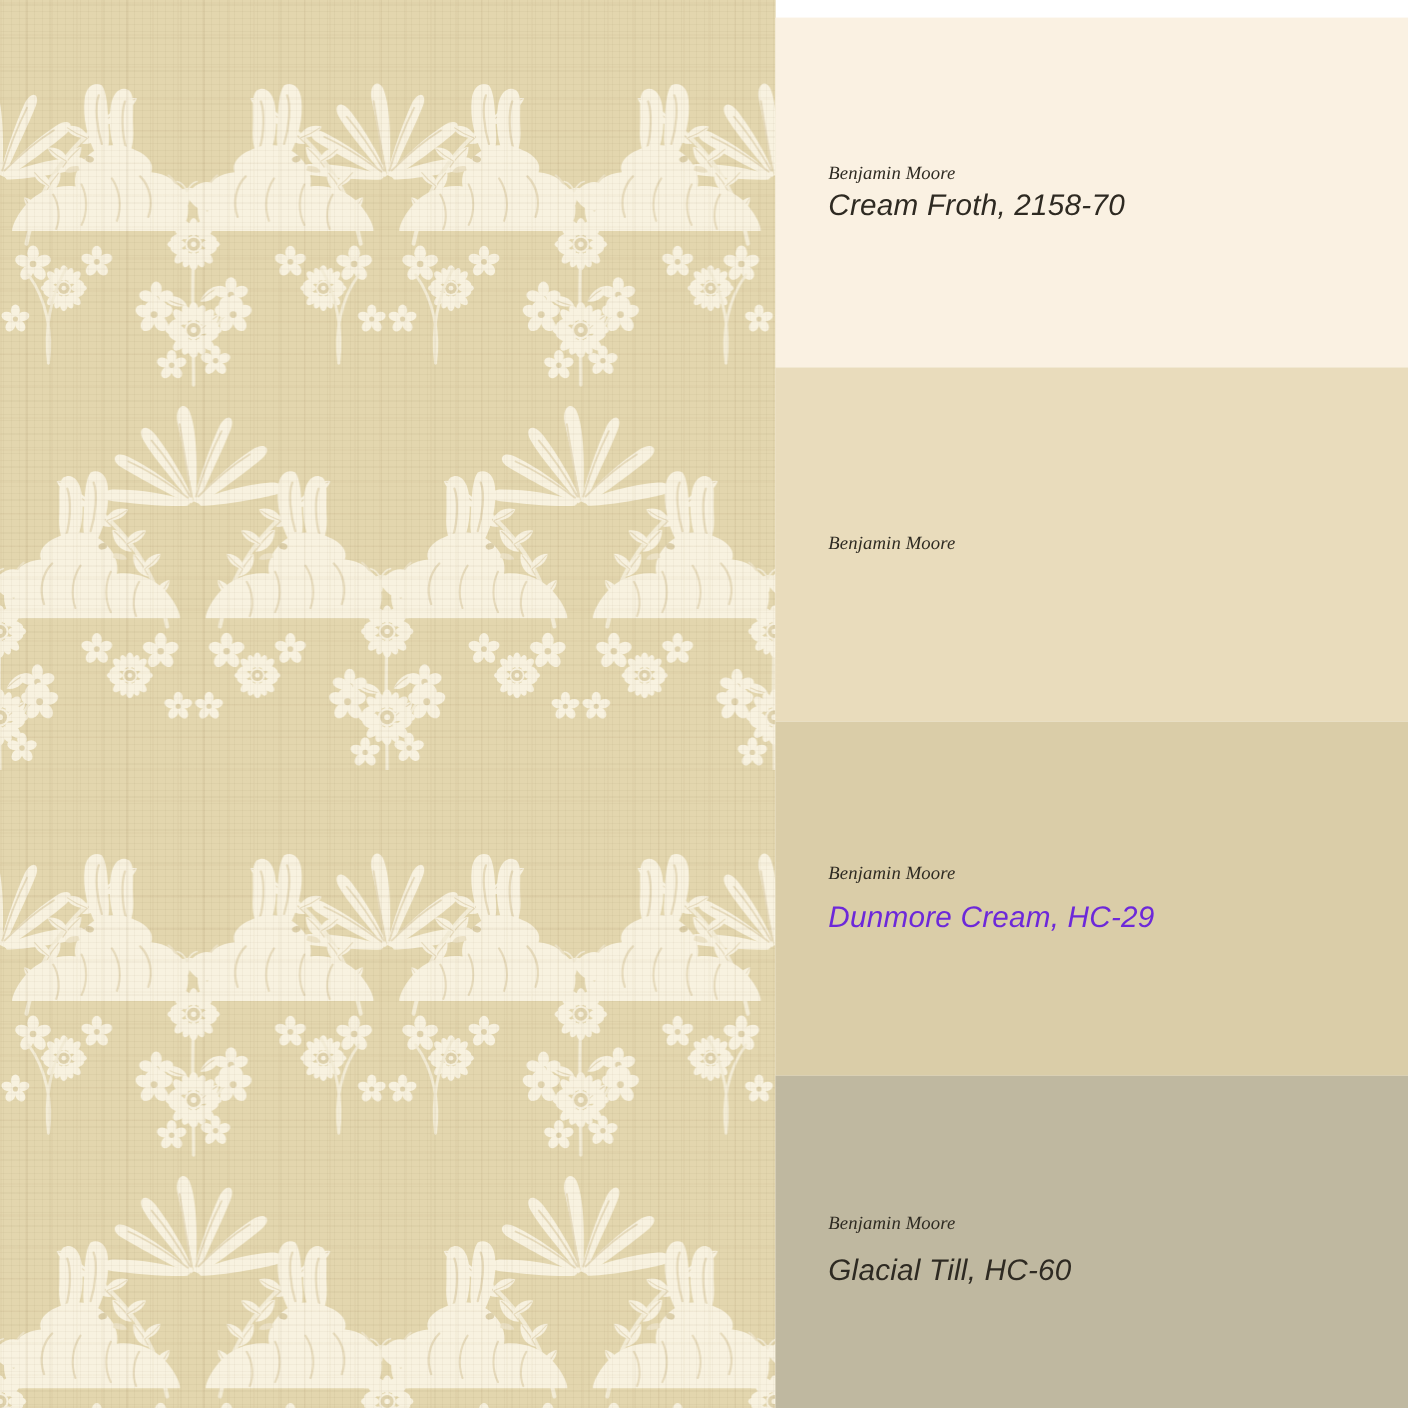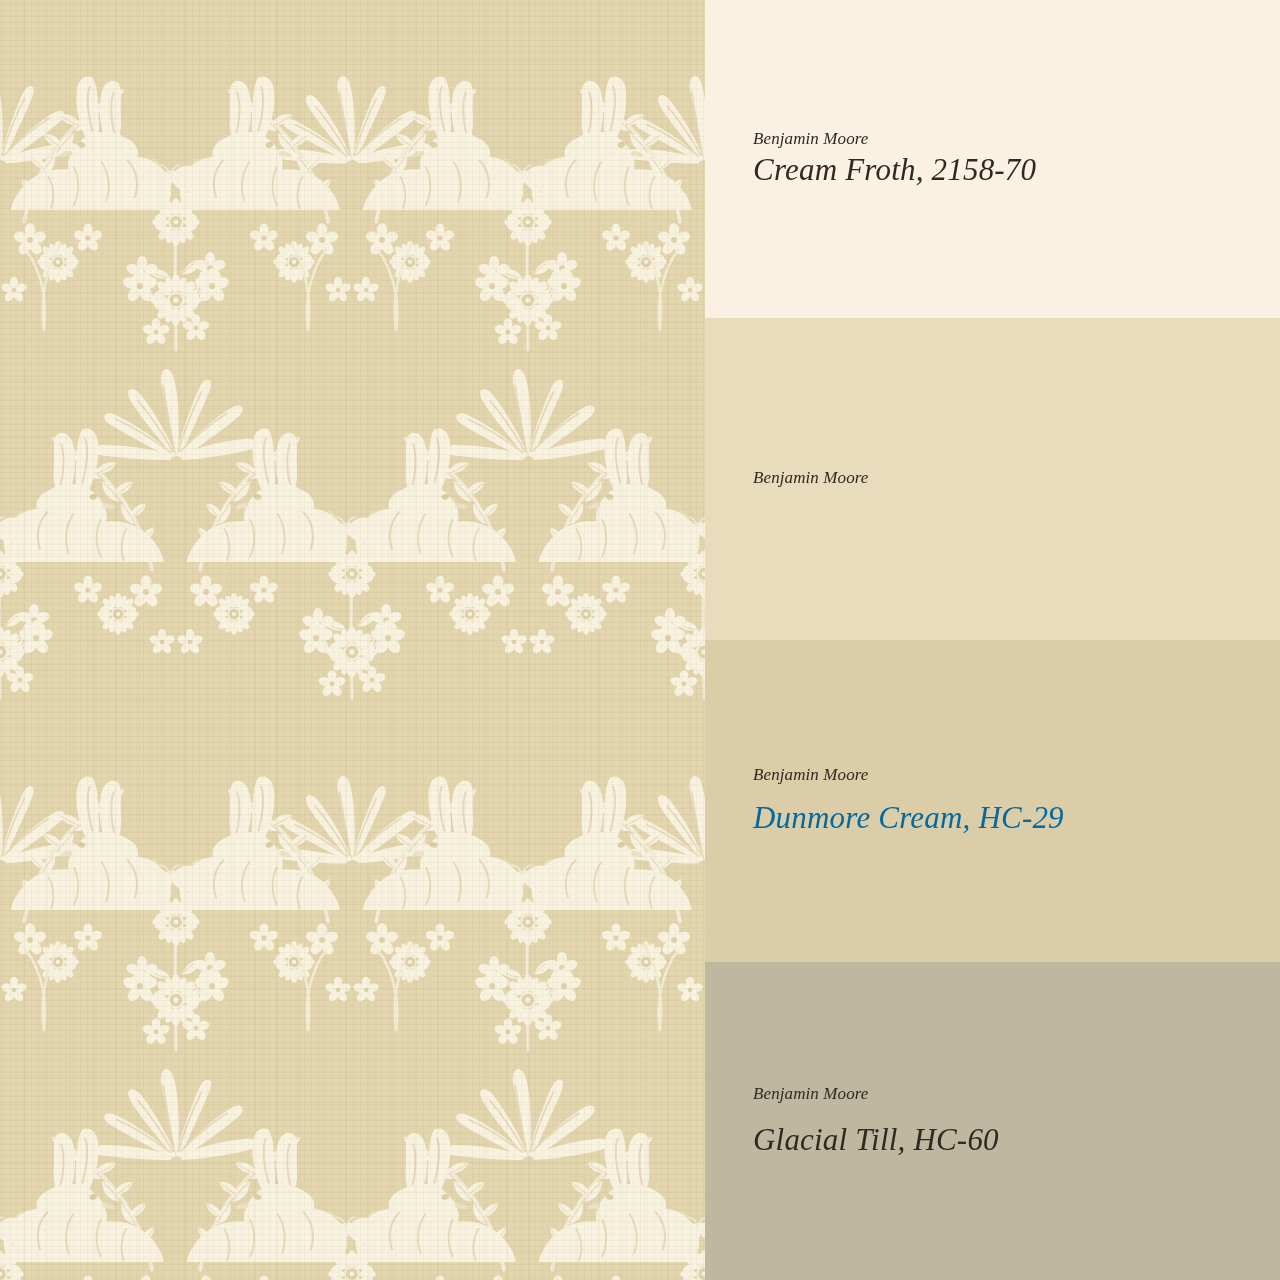--- a/index.html
+++ b/index.html
@@ -61,21 +61,21 @@
         rgba(150,128,80,0.04) 0px, rgba(150,128,80,0.04) 2px,
         rgba(0,0,0,0) 2px, rgba(0,0,0,0) 29px);
     mix-blend-mode: multiply;
     opacity: 0.85;
   }
 
   
   #swatch-column {
     position: absolute;
     left: 705px;
-    top: 0;
+    top: 16px;
     width: 575px;
     height: 1256px;
   }
   .swatch {
     position: absolute;
     left: 0;
     width: 575px;
     display: flex;
     flex-direction: column;
     justify-content: center;
@@ -85,23 +85,23 @@
   .brand {
     font-family: "Liberation Serif", serif;
     font-style: italic;
     font-size: 17px;
     line-height: 1.25;
     letter-spacing: 0.1px;
     color: #3b362c;
     margin-bottom: 2px;
   }
   .paint-name {
-    font-family: Liberation Serif, serif;
+    font-family: Liberation Sans, sans-serif;
     font-style: italic;
-    font-size: 31px;
+    font-size: 27px;
     line-height: 1.25;
     letter-spacing: 0.2px;
     color: #2e2a22;
   }
 </style>
 </head>
 <body style="background: rgb(255, 255, 255);">
 
 <div id="board" style="width: 1280px; height: 1280px;">
 
@@ -318,21 +318,21 @@
       <div class="brand" style="color: rgb(46, 42, 34);">Benjamin Moore</div>
       <div class="paint-name" style="color: rgb(46, 42, 34);">Cream Froth, 2158-70</div>
     </div>
 
     <div class="swatch" style="background: rgb(233, 220, 188); top: 318px; height: 322px; width: 575px;">
       <div class="brand" style="color: rgb(46, 42, 34);">Benjamin Moore</div>
     </div>
 
     <div class="swatch" style="background: rgb(218, 205, 168); top: 640px; height: 322px; width: 575px;">
       <div class="brand" style="color: rgb(46, 42, 34);">Benjamin Moore</div>
-      <div class="paint-name" style="color: #0369a1; margin-top: 12px;">Dunmore Cream, HC-29</div>
+      <div class="paint-name" style="color: #6d28d9; margin-top: 12px;">Dunmore Cream, HC-29</div>
     </div>
 
     <div class="swatch" style="background: rgb(191, 184, 160); top: 962px; height: 318px; width: 575px;">
       <div class="brand" style="color: rgb(46, 42, 34);">Benjamin Moore</div>
       <div class="paint-name" style="color: rgb(46, 42, 34); margin-top: 15px;">Glacial Till, HC-60</div>
     </div>
 
   </div>
 </div>
 

